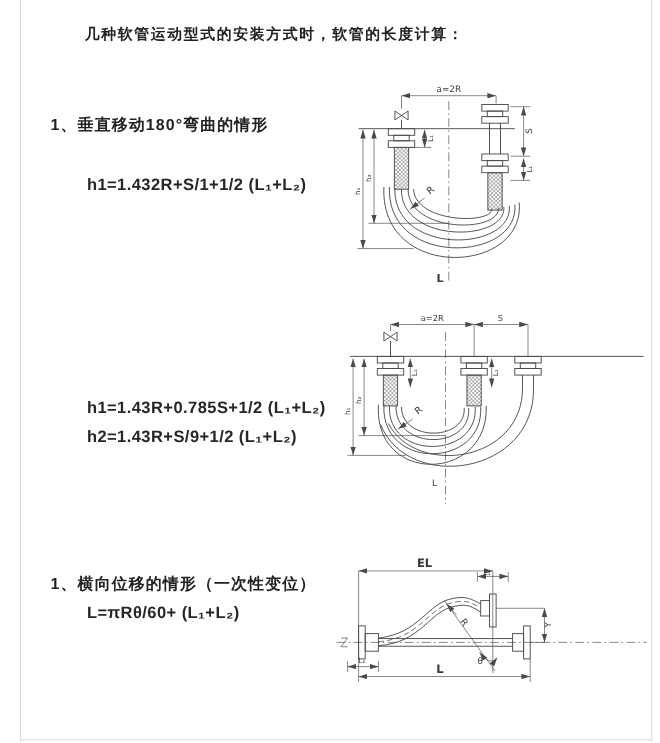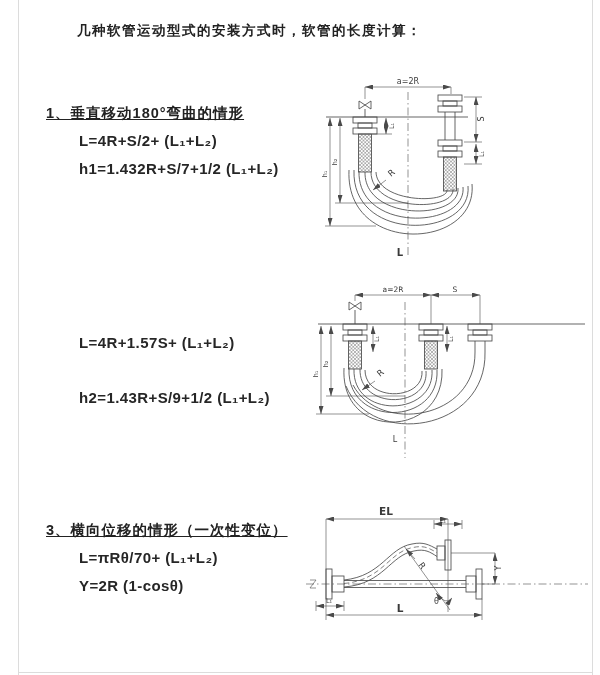--- a/index.html
+++ b/index.html
@@ -12,21 +12,21 @@
   .edge.right{left:592px;top:0;width:1px;height:675px;}
   .edge.bottom{left:18px;top:672px;width:575px;height:1px;}
   .title{
     position:absolute;left:34px;top:22px;
     font-size:13.5px;font-weight:bold;letter-spacing:1.5px;color:#222;
     white-space:nowrap;
     margin-left:43px;
   }
   .sec-heading{
     position:absolute;left:46px;font-size:14.5px;font-weight:bold;
-    letter-spacing:1px;color:#222;white-space:nowrap;text-decoration:underline;
+    letter-spacing:1px;color:#222;white-space:nowrap;
   }
   .formula{
     position:absolute;left:79px;font-size:15px;font-weight:bold;
     letter-spacing:.4px;color:#262626;white-space:nowrap;
   }
   svg{position:absolute;overflow:visible;}
   svg text{font-family:"DejaVu Sans", sans-serif;fill:#3a3a3a;}
   .ln{stroke:#4a4a4a;stroke-width:.85;fill:none;}
   .thin{stroke-width:.6;}
   .cl{stroke-dasharray:8 3 1.5 3;stroke-width:.6;}
@@ -36,29 +36,27 @@
 <body>
 
 <div class="page">
   <div class="edge left"></div>
   <div class="edge right"></div>
   <div class="edge bottom"></div>
 
   <div class="title">几种软管运动型式的安装方式时，软管的长度计算：</div>
 
   <div class="sec-heading" style="top:104px">1、垂直移动180°弯曲的情形</div>
-  <div class="formula" style="top:132px">L=4R+S/2+ (L₁+L₂)</div>
-  <div class="formula" style="top:160px">h1=1.432R+S/7+1/2 (L₁+L₂)</div>
-
-  <div class="formula" style="top:334px">L=4R+1.57S+ (L₁+L₂)</div>
+  <div class="formula" style="top:160px">h1=1.432R+S/1+1/2 (L₁+L₂)</div>
+
+  <div class="formula" style="top:362px">h1=1.43R+0.785S+1/2 (L₁+L₂)</div>
   <div class="formula" style="top:389px">h2=1.43R+S/9+1/2 (L₁+L₂)</div>
 
-  <div class="sec-heading" style="top:521px">3、横向位移的情形（一次性变位）</div>
-  <div class="formula" style="top:549px">L=πRθ/70+ (L₁+L₂)</div>
-  <div class="formula" style="top:577px">Y=2R (1-cosθ)</div>
+  <div class="sec-heading" style="top:521px">1、横向位移的情形（一次性变位）</div>
+  <div class="formula" style="top:549px">L=πRθ/60+ (L₁+L₂)</div>
 
   <svg style="left:318px;top:74px" width="272" height="188" viewBox="0 0 272 188">
     <defs>
       <pattern id="bp1" patternUnits="userSpaceOnUse" width="3.5" height="3.5">
         <path d="M0,3.5 L3.5,0 M0,0 L3.5,3.5" stroke="#6a6a6a" stroke-width="0.5"></path>
       </pattern>
       <marker id="ar1" markerUnits="userSpaceOnUse" markerWidth="8" markerHeight="5" refX="8" refY="2.5" orient="auto-start-reverse">
         <path d="M0,0 L8,2.5 L0,5 Z" fill="#4a4a4a"></path>
       </marker>
     </defs>

